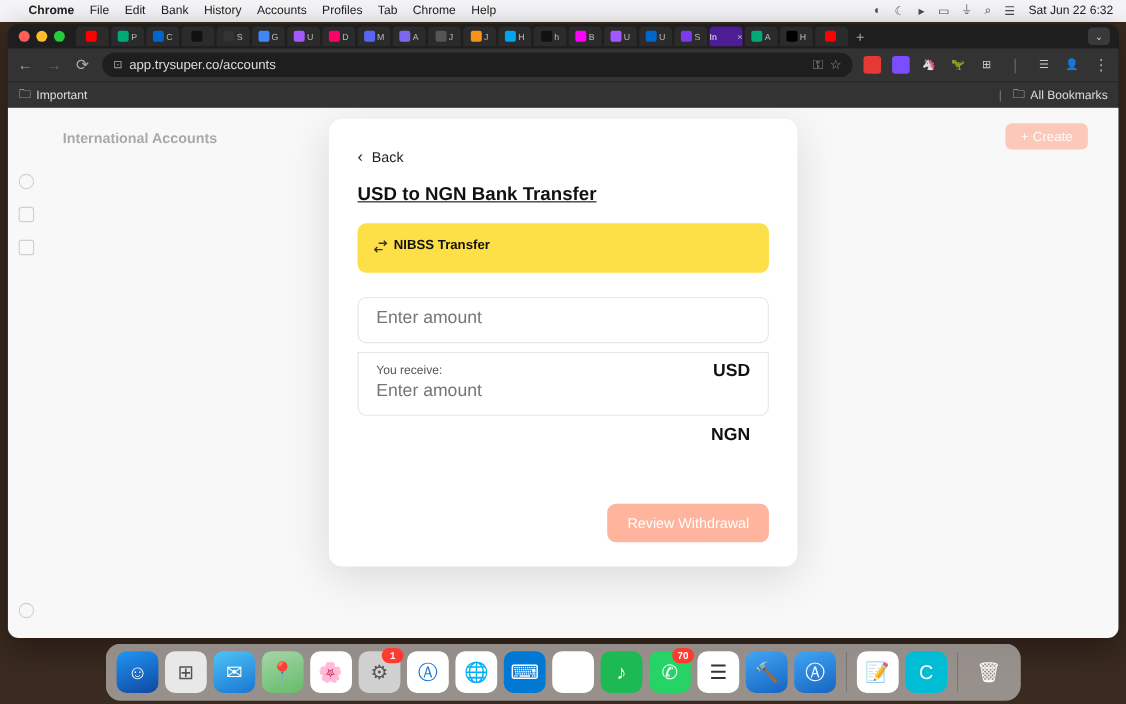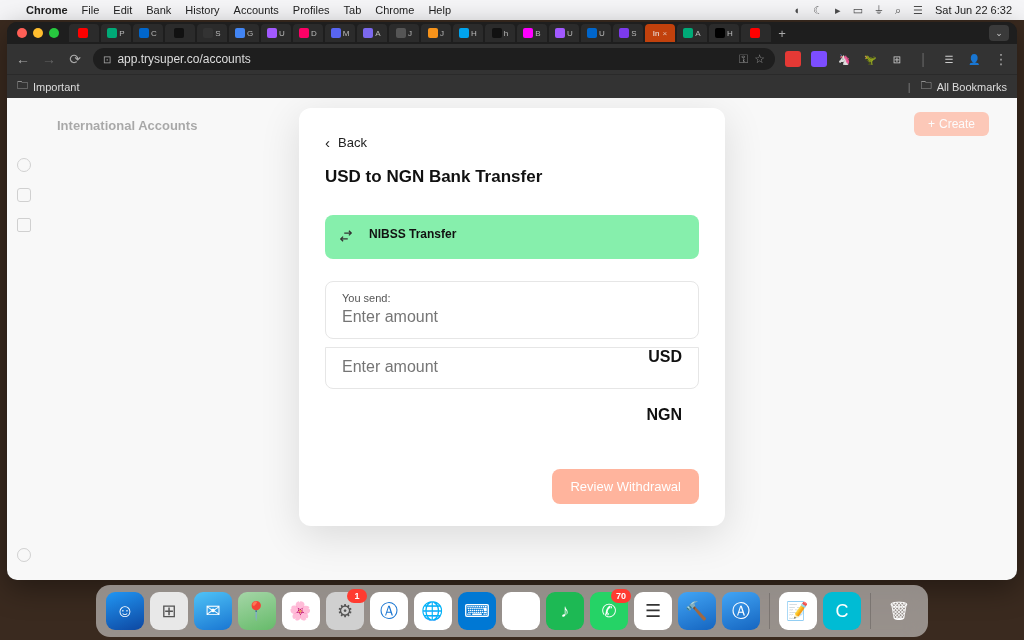--- a/index.html
+++ b/index.html
@@ -15,21 +15,21 @@
 
 
 .browser { position: absolute; top: 22px; left: 7px; right: 7px; height: 558px; background: #1e1e1e; border-radius: 10px; overflow: hidden; box-shadow: 0 8px 30px rgba(0,0,0,.4); display: flex; flex-direction: column; }
 
 
 .tabstrip { height: 22px; background: #1e1e1e; display: flex; align-items: center; padding: 0 6px; gap: 2px; }
 .traffic { display: flex; gap: 6px; margin-right: 8px; margin-left: 4px; }
 .dot { width: 10px; height: 10px; border-radius: 50%; }
 .dot.red { background: #ff5f56; } .dot.yel { background: #ffbd2e; } .dot.grn { background: #27c93f; }
 .tab { width: 30px; height: 18px; background: #2b2b2b; border-radius: 4px 4px 0 0; display: flex; align-items: center; justify-content: center; font-size: 8px; color: #bbb; flex-shrink: 0; }
-.tab.active { background: #c2410c; color: #eee; }
+.tab.active { background: #4c1d95; color: #eee; justify-content: space-between; }
 .tab .favi { width: 10px; height: 10px; border-radius: 2px; margin-right: 2px; }
 .tabplus { width: 18px; color: #aaa; font-size: 13px; text-align: center; }
 .tabdrop { margin-left: auto; width: 20px; height: 16px; background: #3a3a3a; border-radius: 4px; color:#ccc; font-size:9px; display:flex;align-items:center;justify-content:center; margin-right:2px;}
 
 
 .addrbar { height: 30px; background: #333; display: flex; align-items: center; padding: 0 8px; gap: 10px; }
 .navico { color: #aaa; font-size: 14px; width: 16px; text-align: center; }
 .urlbox { flex: 1; height: 22px; background: #1e1e1e; border-radius: 11px; display: flex; align-items: center; padding: 0 10px; gap: 6px; color: #ddd; font-size: 12px; }
 .urlbox .lock { font-size: 10px; opacity: .7; }
 .addrext { display: flex; gap: 10px; align-items: center; }
@@ -46,22 +46,22 @@
 .bgbtn { position: absolute; top: 14px; right: 28px; background: #ffa98f; color: #fff; padding: 5px 14px; border-radius: 6px; font-size: 12px; font-weight: 500; opacity: .6; display:flex;align-items:center;gap:4px;}
 .sidebar-rail { position: absolute; left: 0; top: 0; bottom: 0; width: 34px; display: flex; flex-direction: column; align-items: center; gap: 16px; padding-top: 60px; opacity: .35; }
 .rail-ico { width: 14px; height: 14px; border: 1.5px solid #888; border-radius: 3px; }
 .rail-ico.circ { border-radius: 50%; }
 .rail-gear { position:absolute; bottom: 18px; }
 
 
 .modal { position: absolute; left: 50%; top: 10px; transform: translateX(-50%); width: 426px; background: #fff; border-radius: 12px; box-shadow: 0 10px 40px rgba(0,0,0,.12); padding: 26px 26px 22px; }
 .backrow { display: flex; align-items: center; gap: 8px; font-size: 13px; color: #222; margin-bottom: 16px; cursor: pointer; }
 .backrow .chev { font-size: 15px; }
-.mtitle { font-size: 17px; font-weight: 700; color: #111; margin-bottom: 28px; }
-.infobox { background: #86efac; border-radius: 8px; padding: 12px 14px; margin-bottom: 22px; display: flex; gap: 16px; }
+.mtitle { font-size: 17px; font-weight: 700; color: #111; margin-bottom: 16px; text-decoration: underline; }
+.infobox { background: #fde047; border-radius: 8px; padding: 12px 14px; margin-bottom: 22px; display: flex; gap: 5px; }
 .infobox .ico { width: 14px; flex-shrink: 0; margin-top: 2px; }
 .infobox .title { font-size: 12px; font-weight: 700; color: #111; margin-bottom: 3px; }
 .infobox .desc { font-size: 11px; color: #444; line-height: 1.4; }
 
 .field { border: 1px solid #e6e6e6; border-radius: 8px; padding: 10px 16px 12px; margin-bottom: 8px; position: relative; }
 .field .lab { font-size: 11px; color: #555; margin-bottom: 4px; }
 .field .inp { border: none; outline: none; font-size: 16px; color: #aaa; width: 70%; background: transparent; }
 .field .cur { position: absolute; right: 16px; top: 50%; transform: translateY(-50%); font-size: 16px; font-weight: 700; color: #111; margin-top: 47px; }
 .field .min { font-size: 11px; color: #555; margin-top: 4px; }
 
@@ -262,26 +262,26 @@
           <svg width="14" height="14" viewBox="0 0 24 24" fill="none" stroke="#333" stroke-width="2.2">
               <path d="M17 3l4 4-4 4M21 7H9M7 21l-4-4 4-4M3 17h12"></path>
             </svg>
         </div>
         <div>
           <div class="title">NIBSS Transfer</div>
         </div>
       </div>
 
       <div class="field">
-        <div class="lab">You send:</div>
         <input class="inp" placeholder="Enter amount" style="">
         <div class="cur">USD</div>
       </div>
 
       <div class="field recv">
+        <div class="lab">You receive:</div>
         <input class="inp" placeholder="Enter amount" style="">
         <div class="cur">NGN</div>
       </div>
 
       <button class="reviewbtn">Review Withdrawal</button>
     </div>
   </div>
 </div>
 
 <div class="dock">

